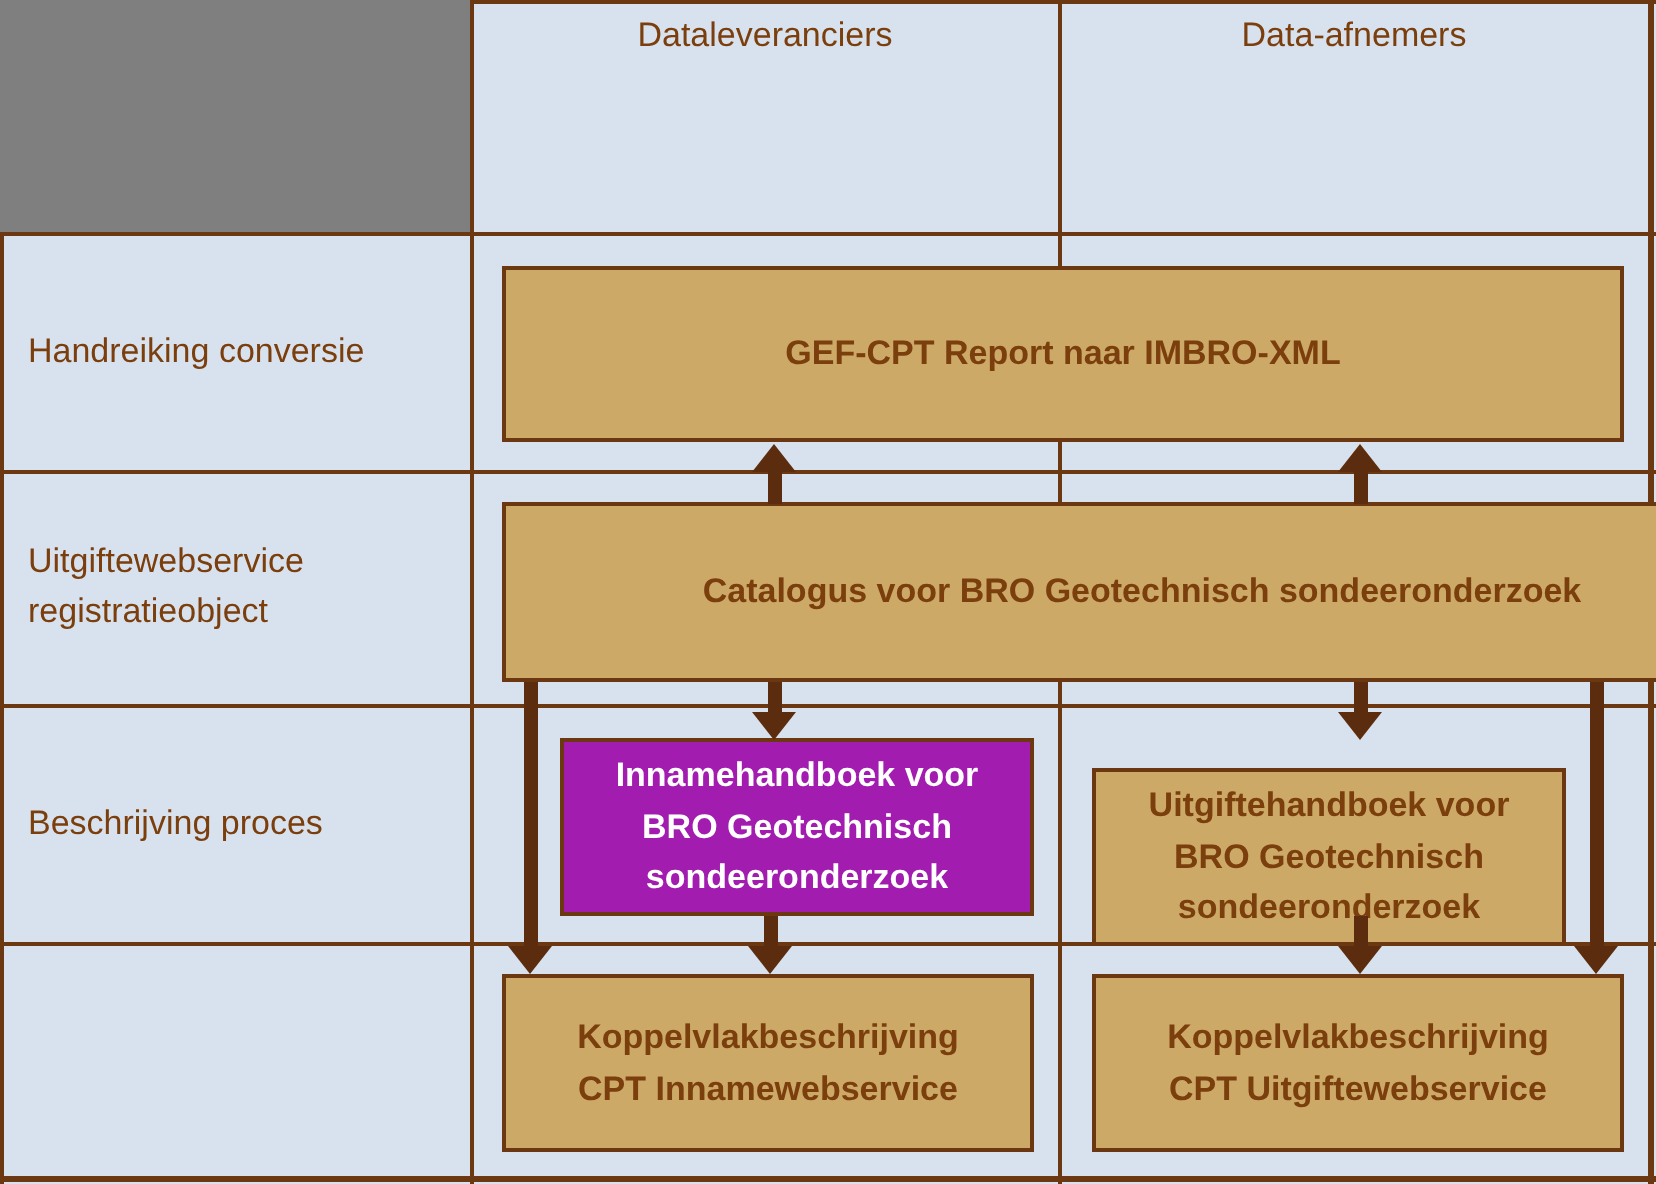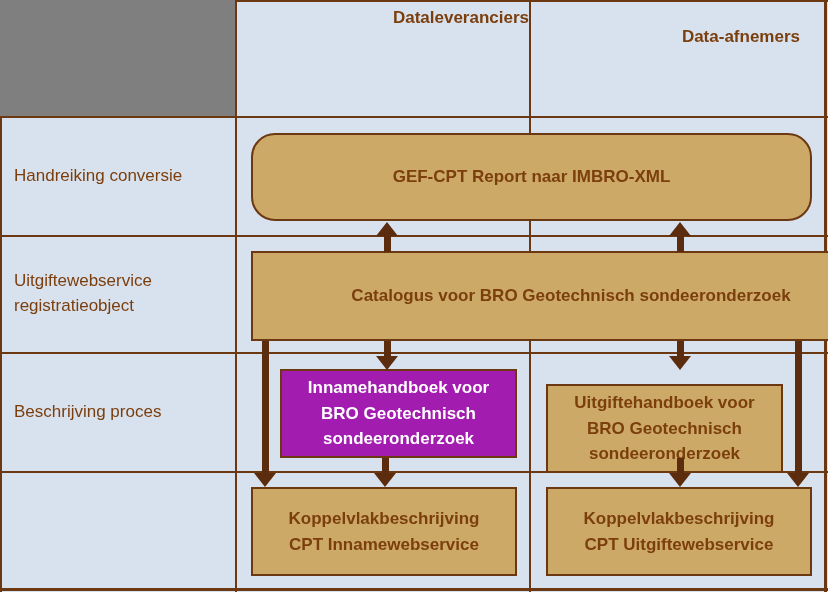--- a/index.html
+++ b/index.html
@@ -25,46 +25,46 @@
   #border-left{left:0;top:116px;height:476px;width:2px;}
   #border-right{left:824px;width:3px;}
   
   #corner-cell{
     position:absolute;left:0;top:0;width:235px;height:116px;
     background:#7F7F7F;z-index:2;
   }
   
   .col-header{
     position:absolute;top:8px;z-index:2;
-    font-size:17px;font-weight:bold;color:#7B3E0D;
-    text-align:right;
+    font-size:17px;font-weight:normal;color:#7B3E0D;
+    text-align:center;
   }
   #col-header-1{left:236px;width:293px;}
-  #col-header-2{left:506px;width:294px;margin-top:19px;}
+  #col-header-2{left:530px;width:294px;}
   
   .row-label{
     position:absolute;left:14px;width:215px;z-index:2;
     font-size:17px;font-weight:normal;color:#7B3E0D;
     line-height:1.45;white-space:pre-line;
     display:flex;align-items:center;
   }
   #row-label-1{top:117px;height:118px;}
   #row-label-2{top:236px;height:116px;}
   #row-label-3{top:353px;height:118px;}
   #row-label-4{top:472px;height:116px;}
   
   .doc-box{
     position:absolute;z-index:3;box-sizing:border-box;
     background:#CDA967;border:2px solid #6B3811;
     display:flex;align-items:center;justify-content:center;
     text-align:center;font-size:17px;font-weight:bold;color:#7B3E0D;
     line-height:1.5;white-space:pre-line;
   }
   .doc-box.dark{background:#a21caf;color:#FFFFFF;}
-  #box-gef{left:251px;top:133px;width:561px;height:88px;border-radius:24px;}
+  #box-gef{left:251px;top:133px;width:561px;height:88px;}
   #box-catalogus{left:251px;top:251px;width:640px;height:90px;}
   #box-inname-handboek{left:280px;top:369px;width:237px;height:89px;}
   #box-uitgifte-handboek{left:546px;top:369px;width:237px;height:89px;margin-top:15px;}
   #box-inname-koppelvlak{left:251px;top:487px;width:266px;height:89px;}
   #box-uitgifte-koppelvlak{left:546px;top:487px;width:266px;height:89px;}
   
   .arrow{position:absolute;z-index:4;}
   .arrow .shaft{position:absolute;width:7px;background:#5B2D0E;}
   .arrow .head{position:absolute;width:0;height:0;
     border-left:11px solid transparent;border-right:11px solid transparent;}

